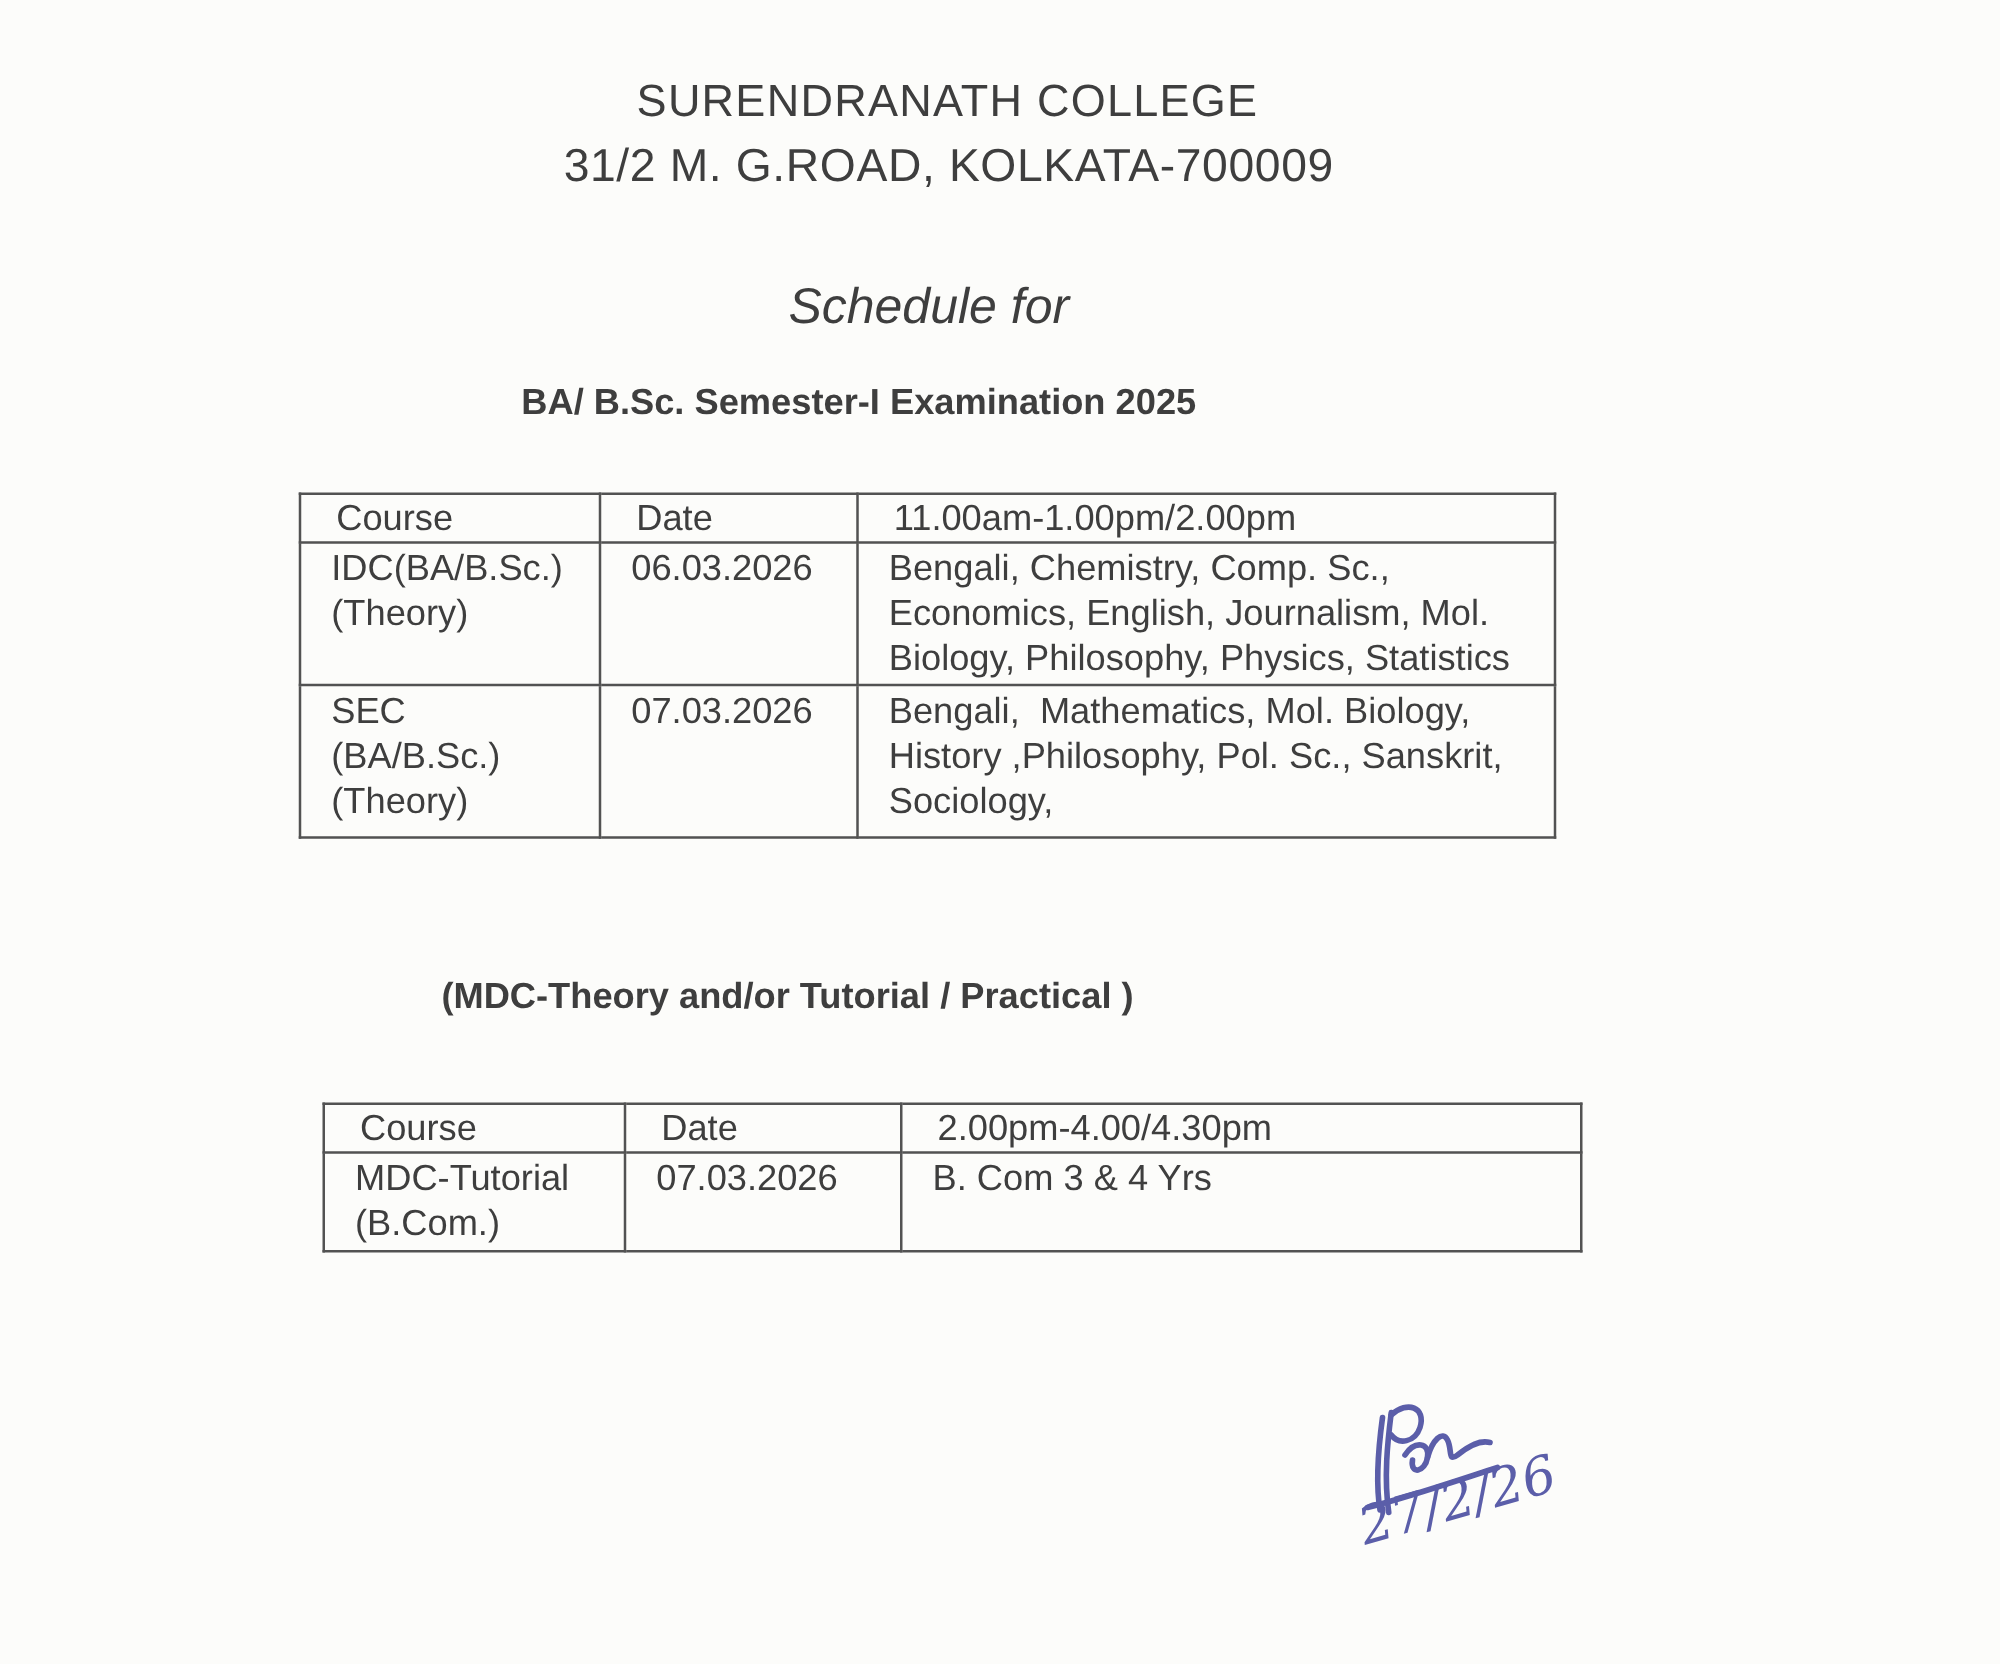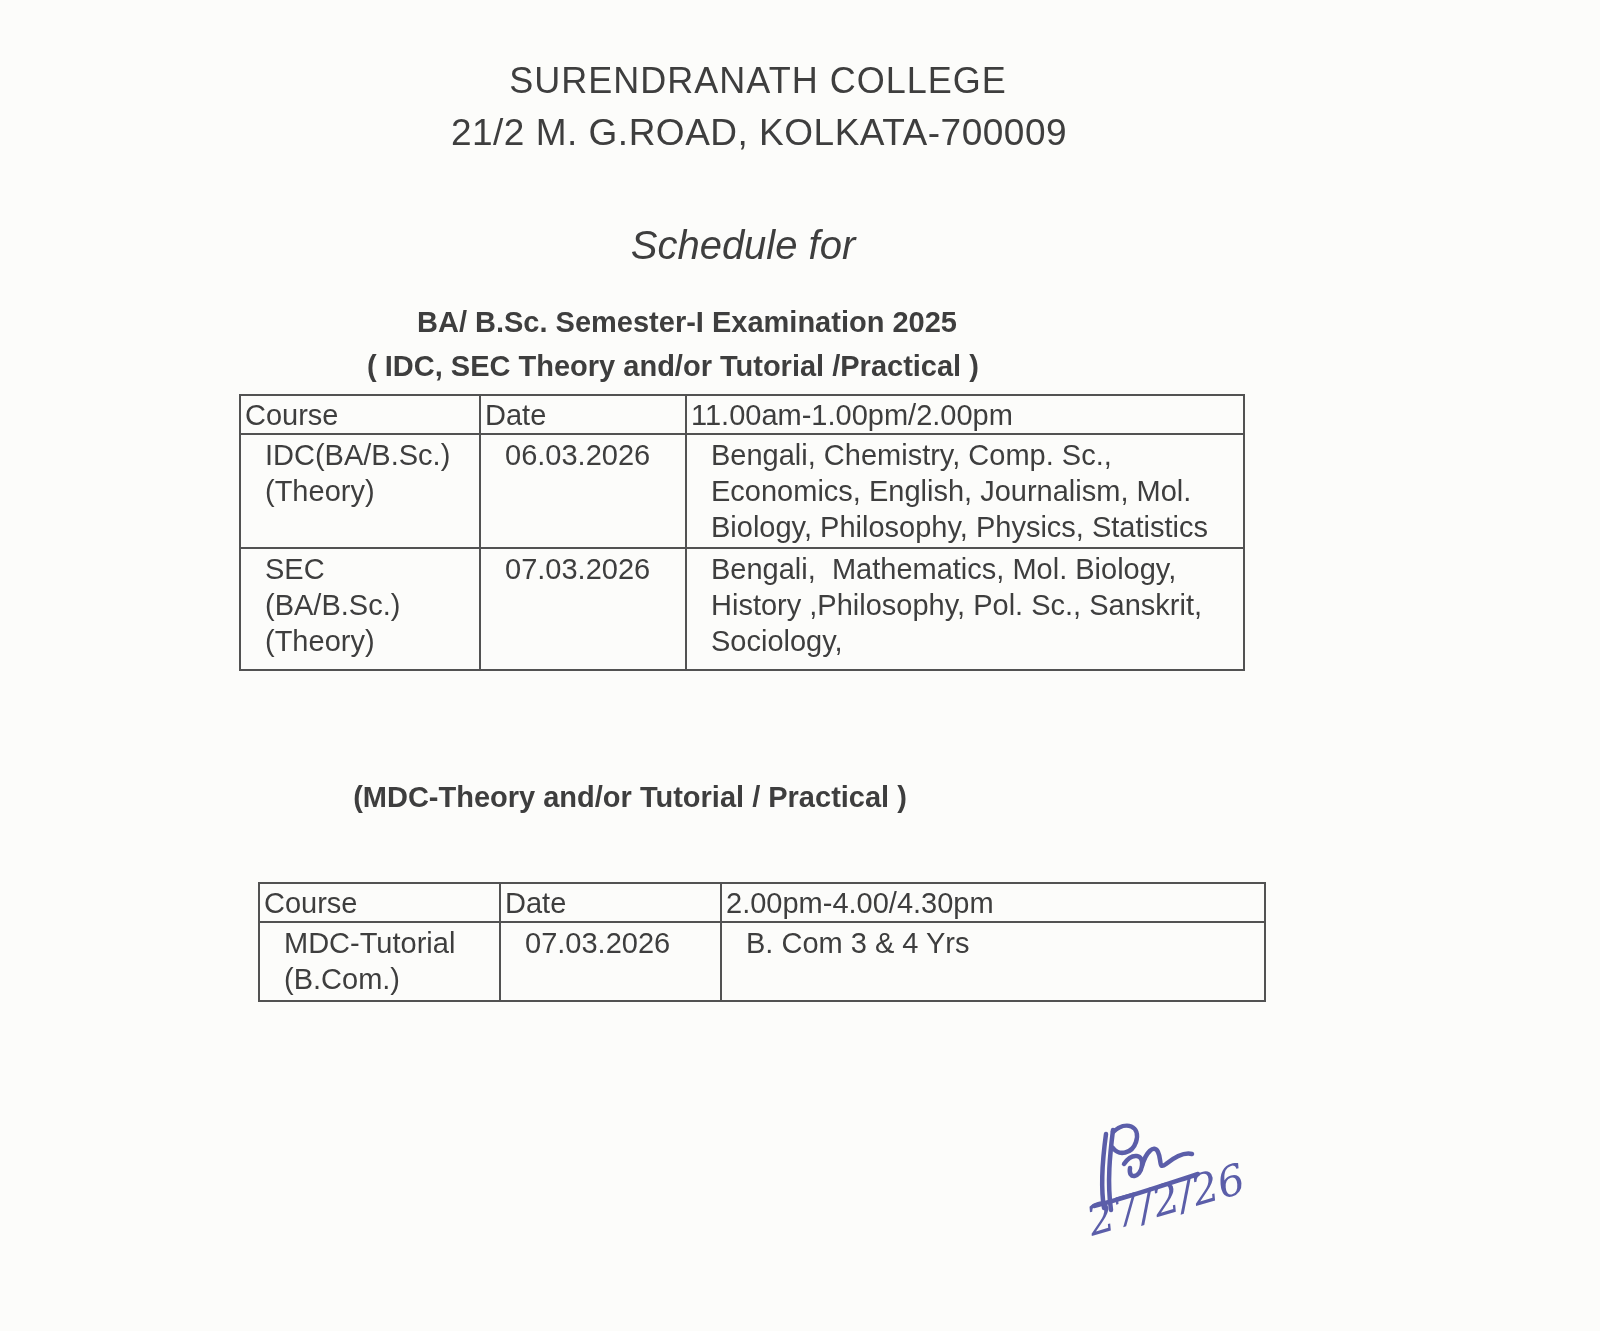--- a/index.html
+++ b/index.html
@@ -44,21 +44,21 @@
     vertical-align: top;
     white-space: pre-wrap;
     padding: 2px 24px;
     line-height: 36px;
     overflow: hidden;
   }
   table.sched th {
     height: 39px;
     vertical-align: middle;
     line-height: 32px;
-    padding: 0 4px;
+    padding: 0 28px;
   }
   .t1 { left: 239px; top: 394px; width: 1006px; }
   .t1 tr.row-1 td { height: 110px; }
   .t1 tr.row-2 td { height: 122px; margin-left: 24px; }
   .t2 { left: 258px; top: 882px; width: 1008px; }
   .t2 tr.row-1 td, .t2 tr.row-2 td { height: 79px; }
 
   .signature {
     position: absolute;
     left: 1086px;
@@ -79,25 +79,24 @@
     font-style: italic;
     font-size: 42px;
   }
 </style>
 </head>
 <body>
 
 <div class="page">
 
   <div class="centered college-name">SURENDRANATH COLLEGE</div>
-  <div class="centered college-addr">21/2 M. G.ROAD, KOLKATA-700009</div>
+  <div class="centered college-addr">31/2 M. G.ROAD, KOLKATA-700009</div>
   <div class="centered schedule-for">Schedule for</div>
 
   <div class="centered sec-title ba-title">BA/ B.Sc. Semester-I Examination 2025</div>
-  <div class="centered sec-title ba-subtitle">( IDC, SEC Theory and/or Tutorial /Practical )</div>
 
   <table class="sched t1">
     <colgroup>
       <col style="width:240px">
       <col style="width:206px">
       <col>
     </colgroup>
     <tbody>
       <tr>
         <th>Course</th>

